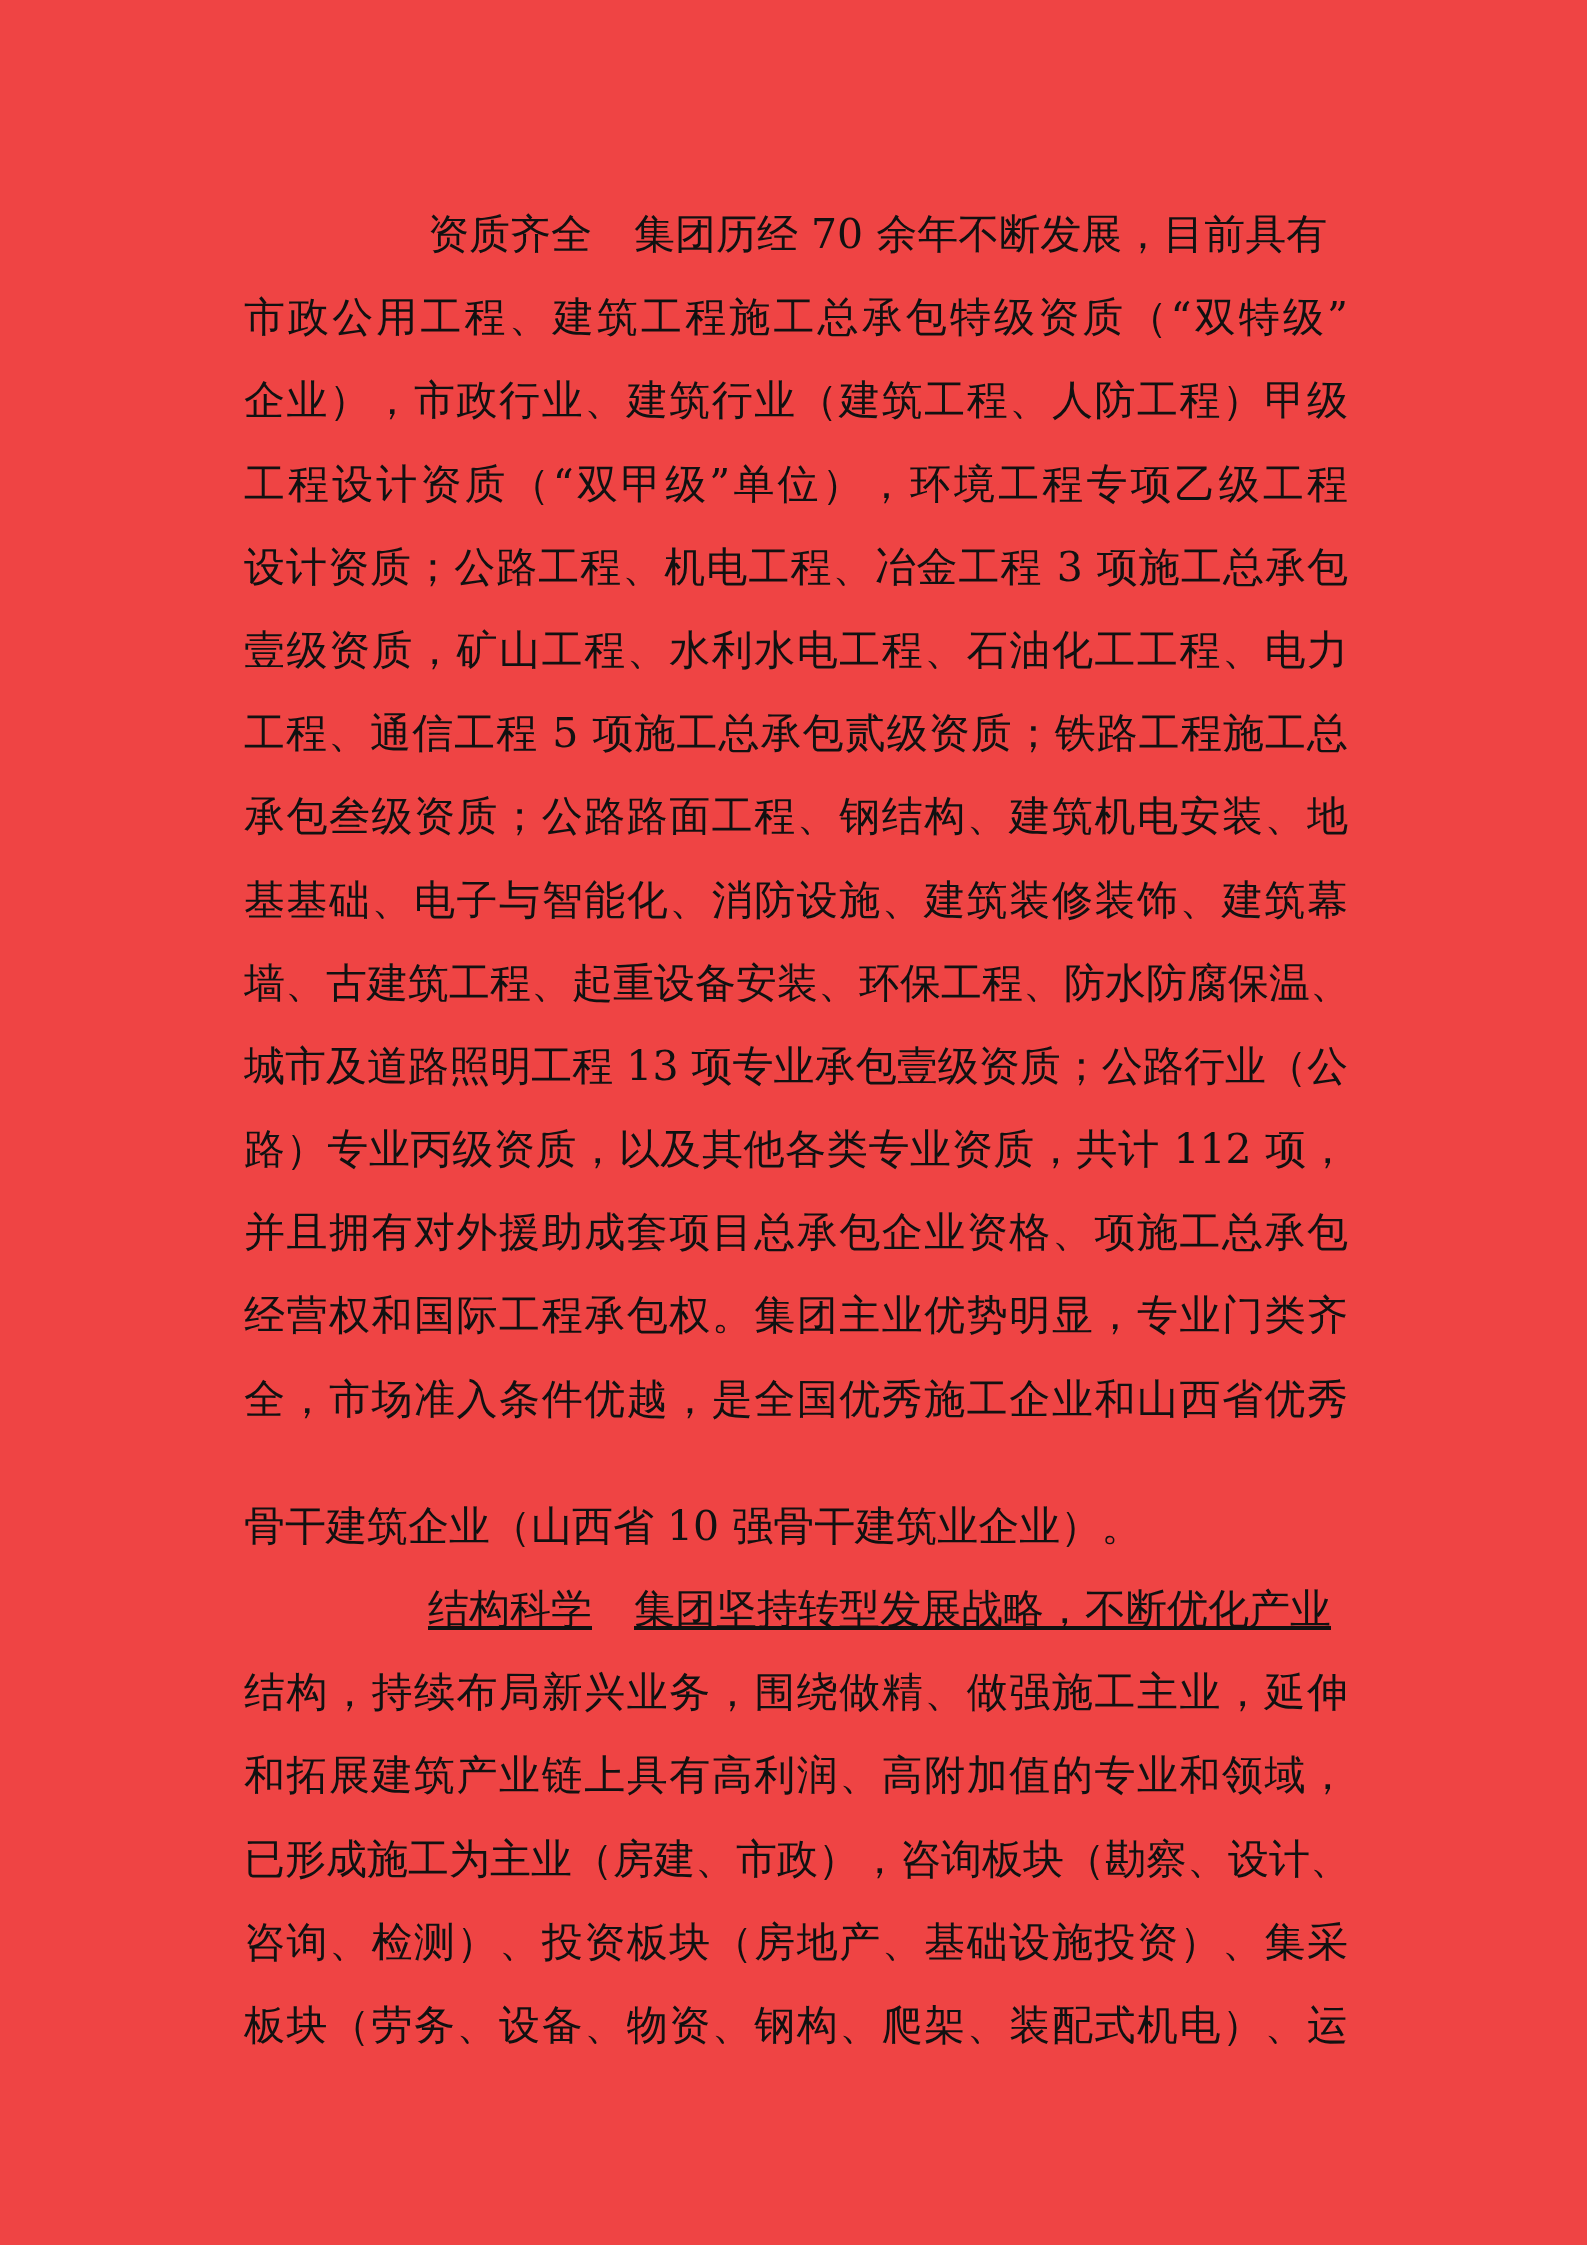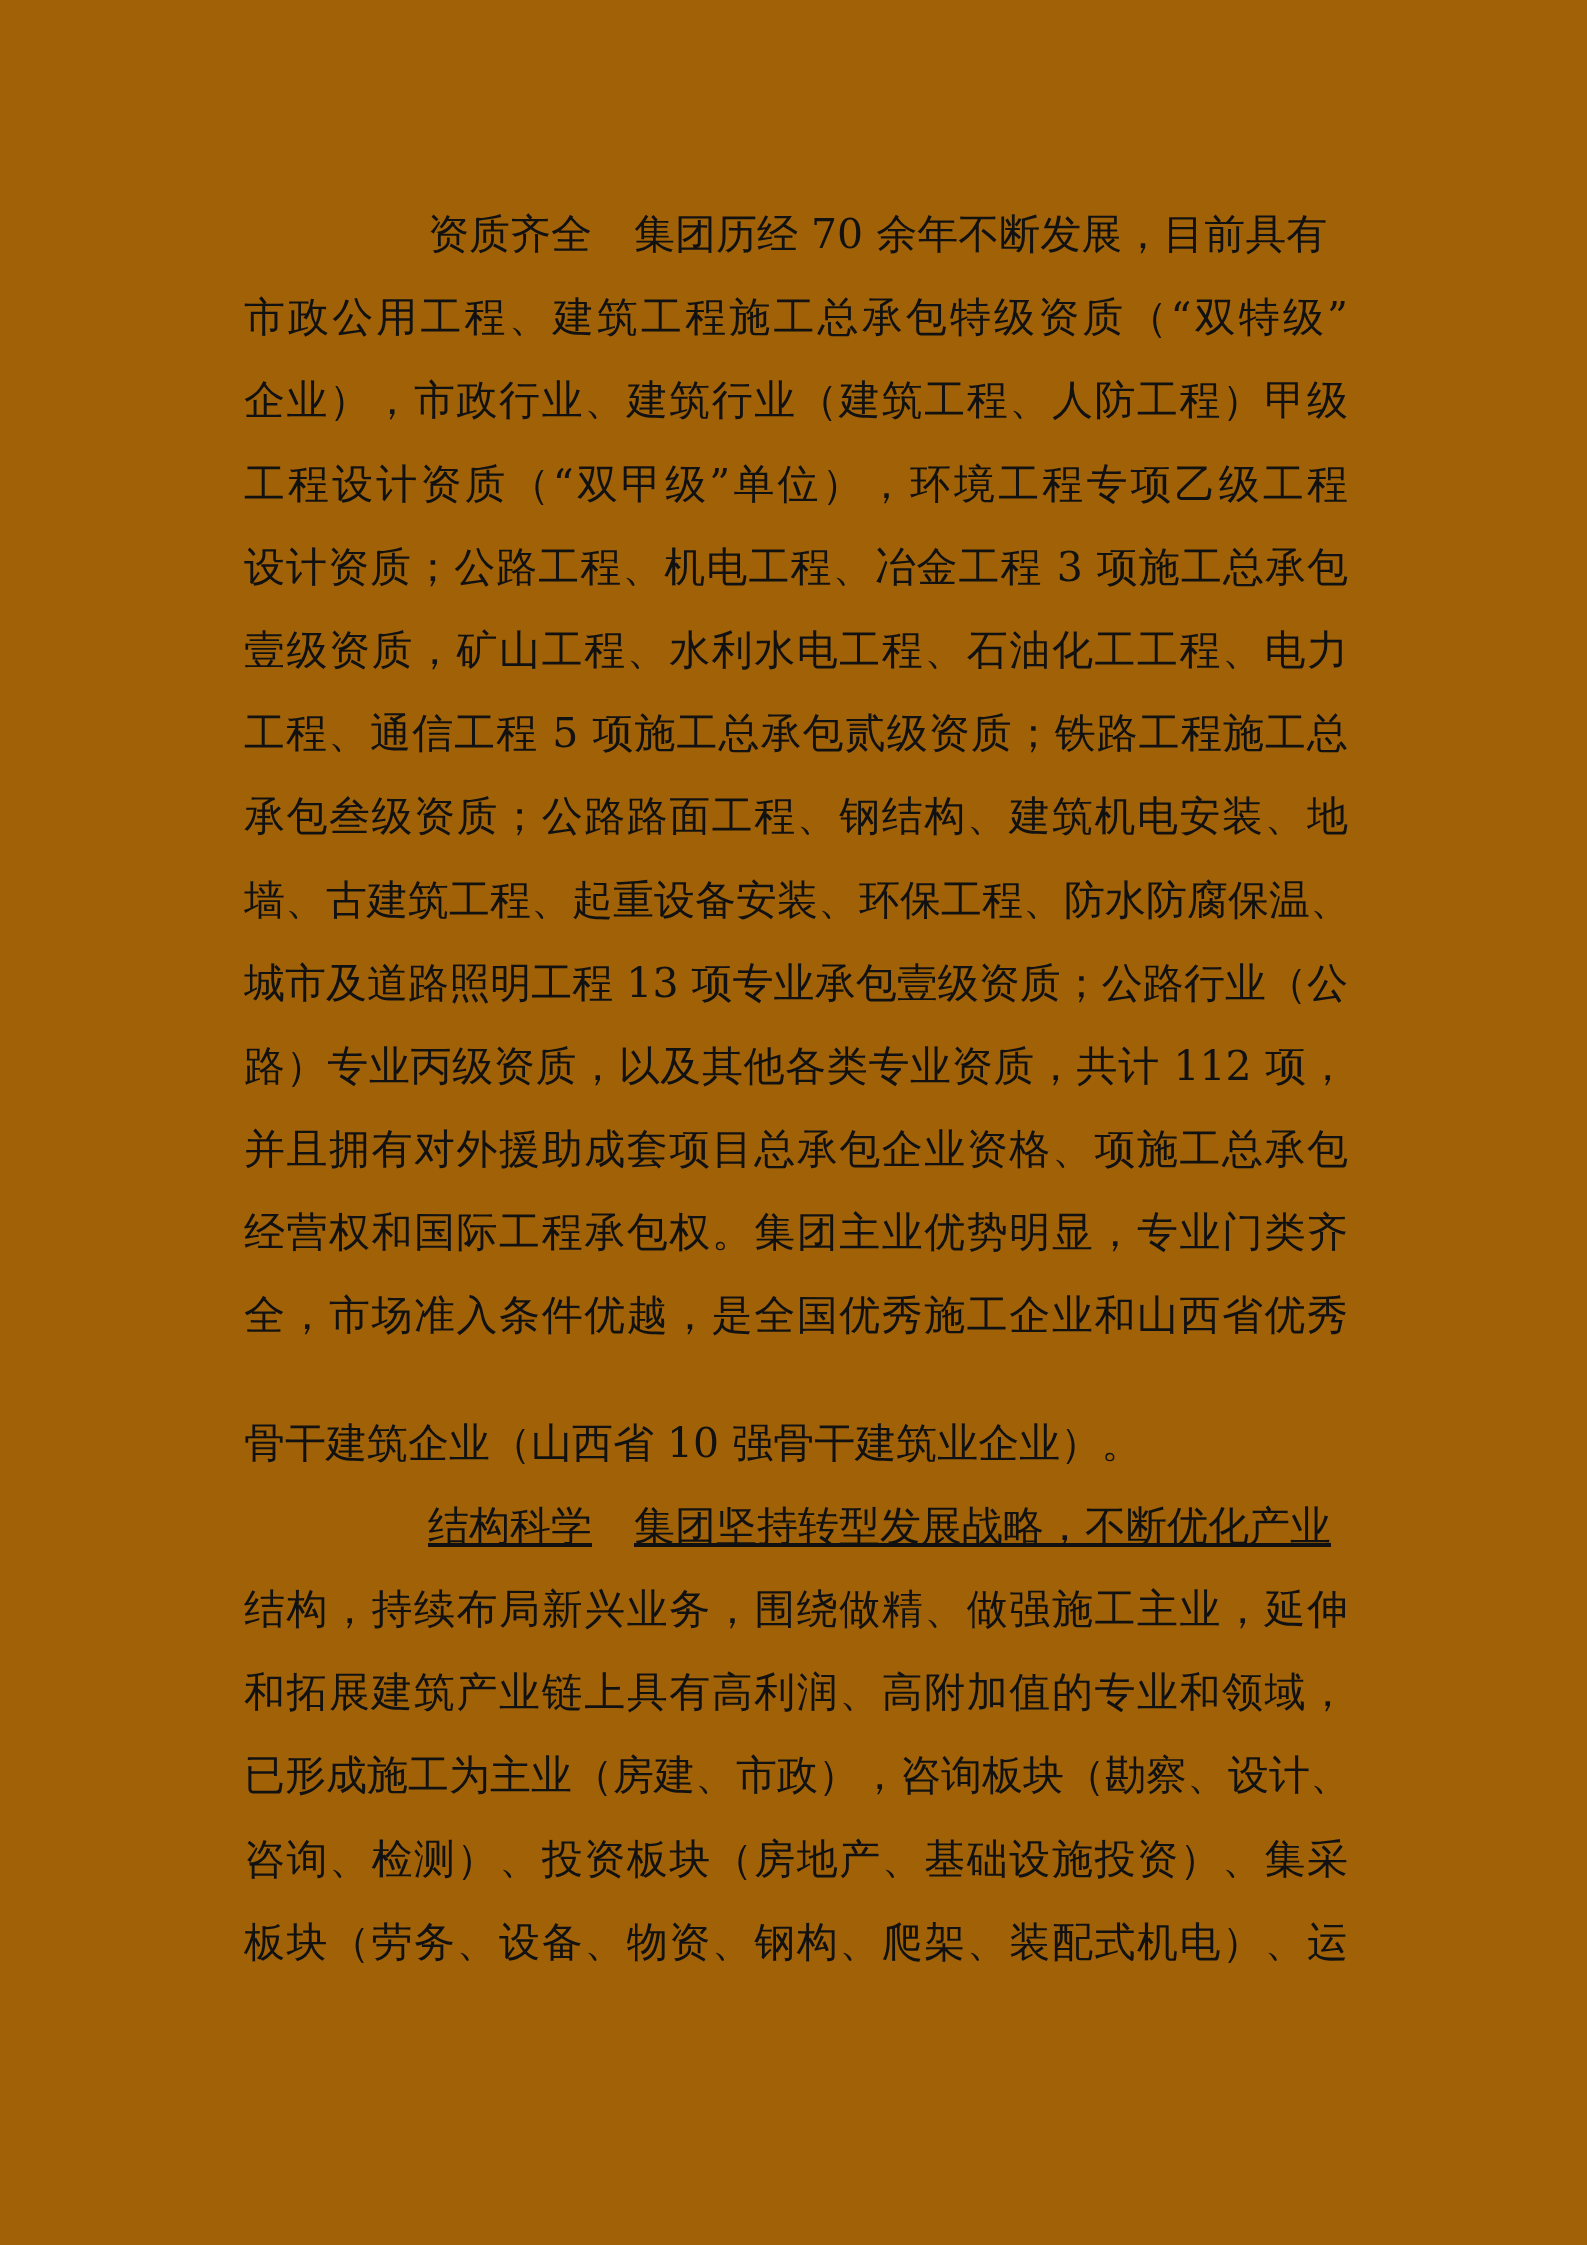--- a/index.html
+++ b/index.html
@@ -14,21 +14,21 @@
       overflow: hidden;
       font-family: "DejaVu Serif", "Liberation Serif", serif;
       color: #111111;
     }
     .page {
       position: absolute;
       left: 0;
       top: 0;
       width: 1587px;
       height: 2245px;
-      background: #a16207;
+      background: #ef4444;
     }
     .body-text {
       position: absolute;
       left: 244px;
       top: 204px;
       width: 1104px;
     }
     .line {
       display: block;
       height: 83.2px;
@@ -58,20 +58,21 @@
 
     <div>
       <div class="line indent" style="text-align-last:left;"><span class="lead">资质齐全</span><span>集团历经 70 余年不断发展，目前具有</span></div>
       <div class="line">市政公用工程、建筑工程施工总承包特级资质（“双特级”</div>
       <div class="line">企业），市政行业、建筑行业（建筑工程、人防工程）甲级</div>
       <div class="line">工程设计资质（“双甲级”单位），环境工程专项乙级工程</div>
       <div class="line">设计资质；公路工程、机电工程、冶金工程 3 项施工总承包</div>
       <div class="line">壹级资质，矿山工程、水利水电工程、石油化工工程、电力</div>
       <div class="line">工程、通信工程 5 项施工总承包贰级资质；铁路工程施工总</div>
       <div class="line">承包叁级资质；公路路面工程、钢结构、建筑机电安装、地</div>
+      <div class="line">基基础、电子与智能化、消防设施、建筑装修装饰、建筑幕</div>
       <div class="line">墙、古建筑工程、起重设备安装、环保工程、防水防腐保温、</div>
       <div class="line">城市及道路照明工程 13 项专业承包壹级资质；公路行业（公</div>
       <div class="line">路）专业丙级资质，以及其他各类专业资质，共计 112 项，</div>
       <div class="line">并且拥有对外援助成套项目总承包企业资格、项施工总承包</div>
       <div class="line">经营权和国际工程承包权。集团主业优势明显，专业门类齐</div>
       <div class="line">全，市场准入条件优越，是全国优秀施工企业和山西省优秀</div>
       <div class="line last">骨干建筑企业（山西省 10 强骨干建筑业企业）。</div>
     </div>
 
     <div>

